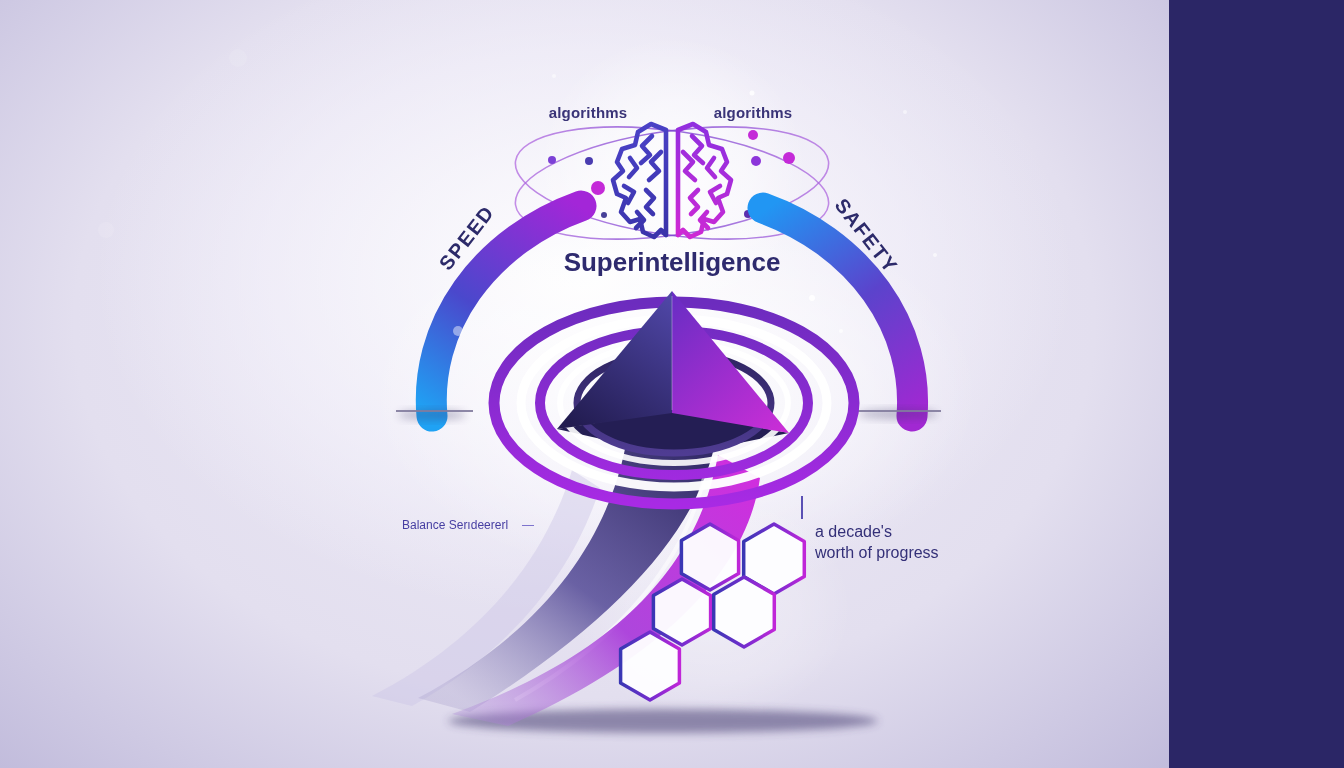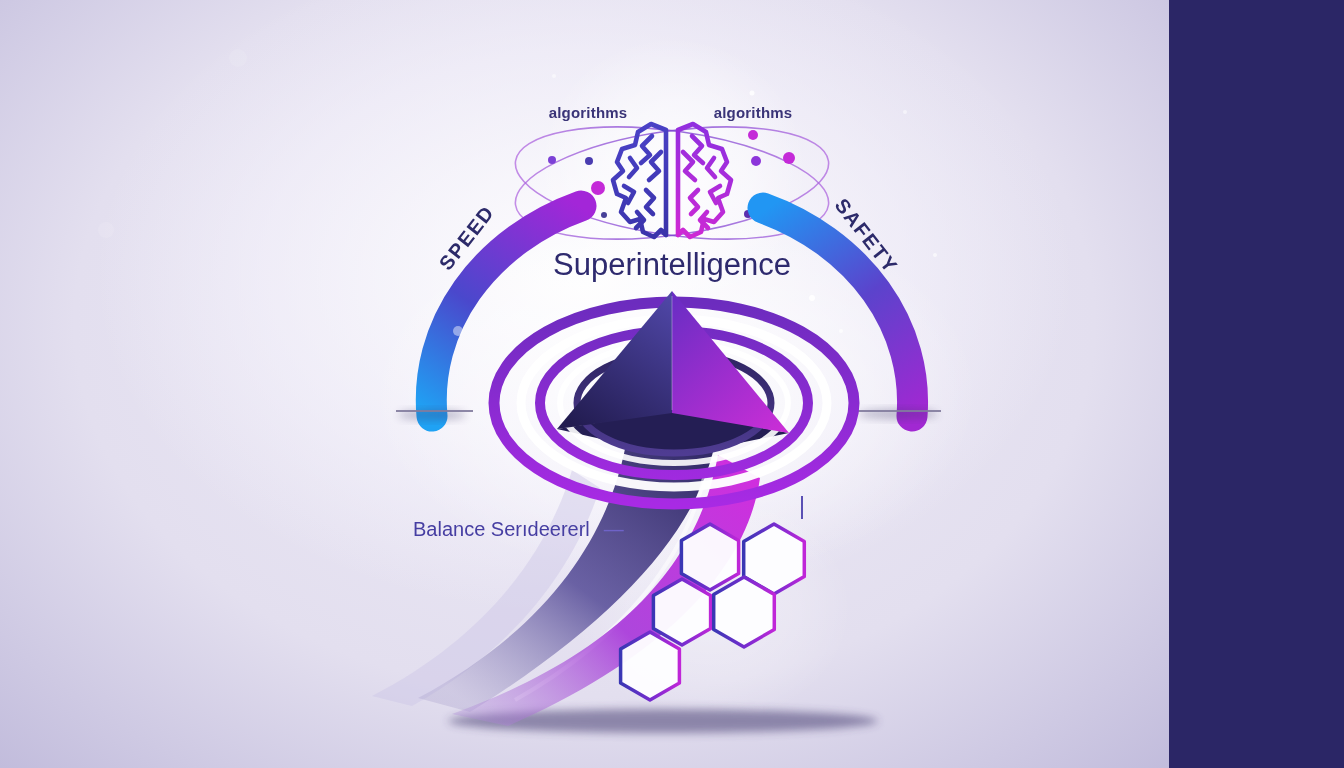--- a/index.html
+++ b/index.html
@@ -10,25 +10,25 @@
     background-image:
       radial-gradient(ellipse 680px 470px at 50% 36%, rgba(255,255,255,0.92) 0%, rgba(246,244,252,0.55) 48%, rgba(246,244,252,0) 72%),
       radial-gradient(ellipse 1500px 1100px at 50% 42%, #edeaf6 0%, #e3dfef 34%, #b9b3d7 62%, #5e57a1 83%, #2b2666 100%);
   }
   .abs{position:absolute;}
   .art{position:absolute;left:0;top:0;z-index:2;}
   .txt{position:absolute;z-index:5;white-space:nowrap;}
   .algorithms{font-size:15px;font-weight:600;color:#3a3478;letter-spacing:.2px;transform:translateX(-50%);}
   .algorithms-left{left:588px;top:104px;}
   .algorithms-right{left:753px;top:104px;}
-  .title{left:672px;top:247px;transform:translateX(-50%);font-size:31px;font-weight:400;color:#2e2a6e;}
+  .title{left:672px;top:247px;transform:translateX(-50%);font-size:26px;font-weight:700;color:#2e2a6e;}
   .gauge-label{font-size:20px;font-weight:700;color:#2c2a6a;letter-spacing:1.6px;}
   .speed{left:467px;top:238px;transform:translate(-50%,-50%) rotate(-52deg);}
   .safety{left:866px;top:236px;transform:translate(-50%,-50%) rotate(52deg);}
-  .caption-left{left:413px;top:518px;font-size:20px;font-weight:500;color:#463ea2;}
+  .caption-left{left:402px;top:518px;font-size:12px;font-weight:500;color:#463ea2;}
   .caption-left .dash{color:#6f63c8;margin-left:14px;font-weight:400;}
   .caption-right{left:815px;top:521px;font-size:16px;font-weight:500;color:#343078;line-height:21px;white-space:nowrap;}
   .tick{left:801px;top:496px;width:2px;height:23px;background:#5a50b4;z-index:5;}
   .bokeh{border-radius:50%;background:#ffffff;z-index:1;}
 </style>
 </head>
 <body>
 
 <div class="canvas">
 
@@ -198,14 +198,18 @@
   <div class="txt gauge-label speed">SPEED</div>
   <div class="txt gauge-label safety">SAFETY</div>
 
   <div class="txt title">Superintelligence</div>
 
   <div class="txt caption-left">
     <span>Balance Serıdeererl</span><span class="dash">—</span>
   </div>
 
   <div class="abs tick"></div>
+  <div class="txt caption-right">
+    <div>a decade's</div>
+    <div>worth of progress</div>
+  </div>
 
 </div>
 
 </body></html>

